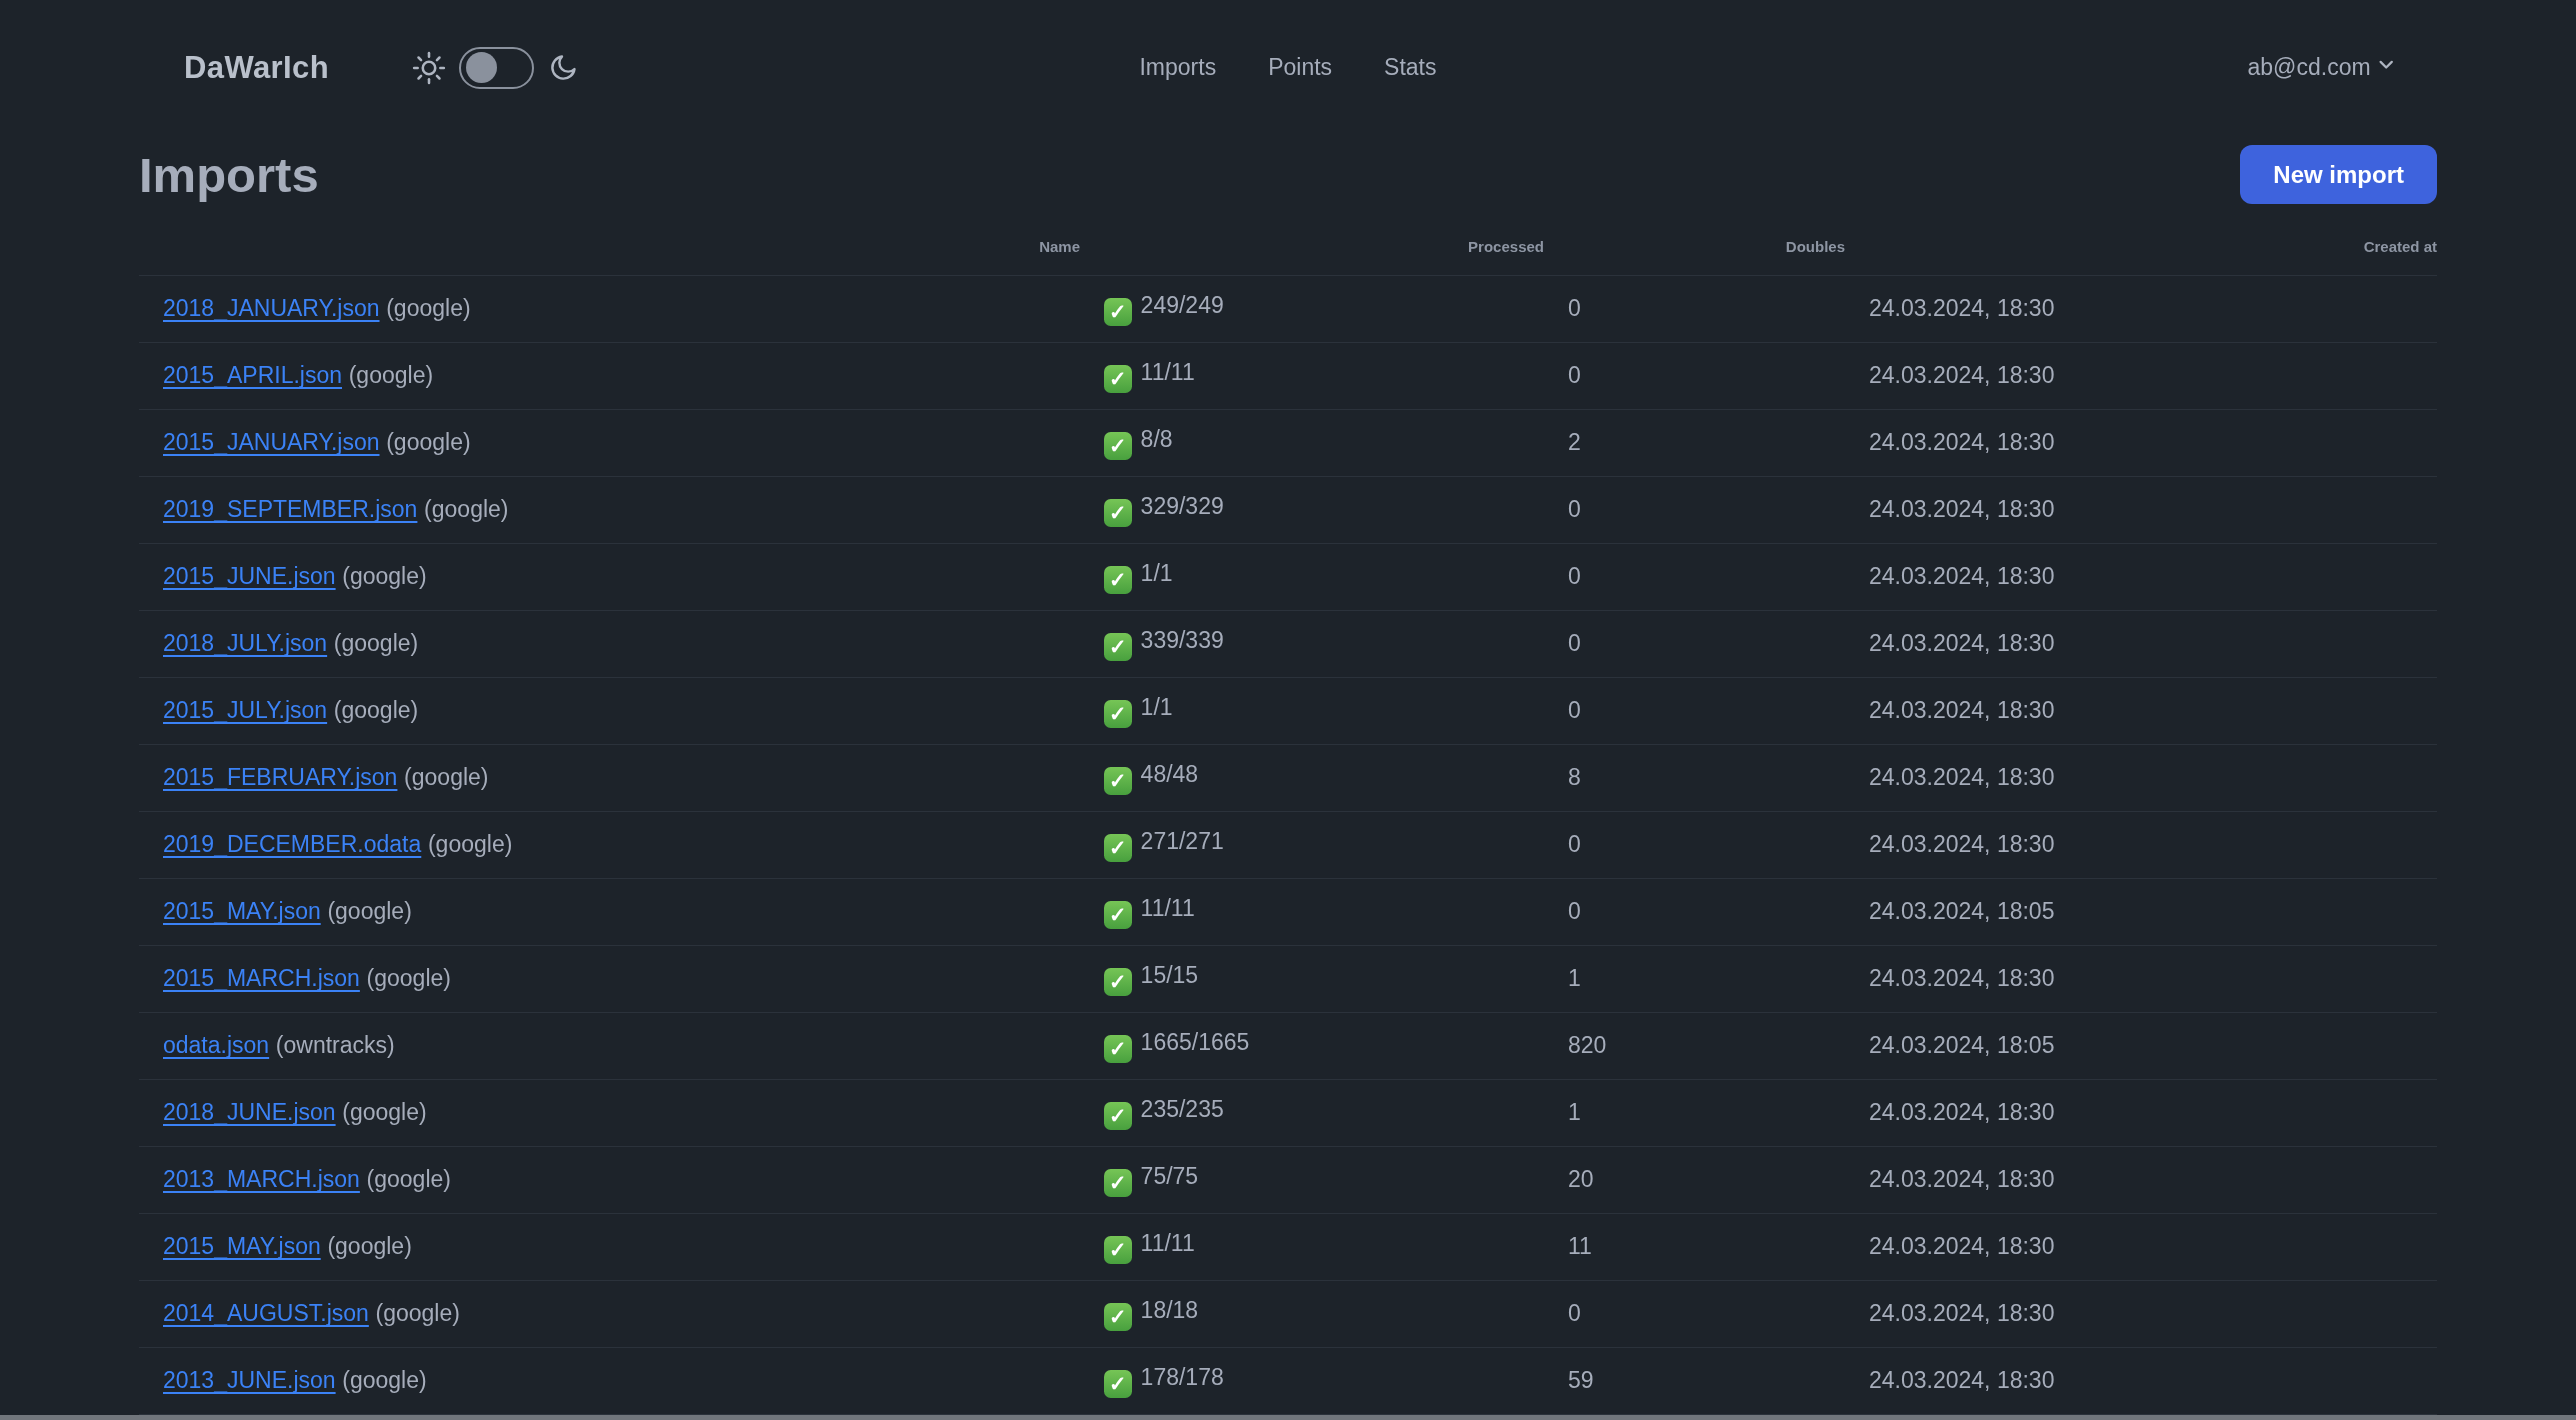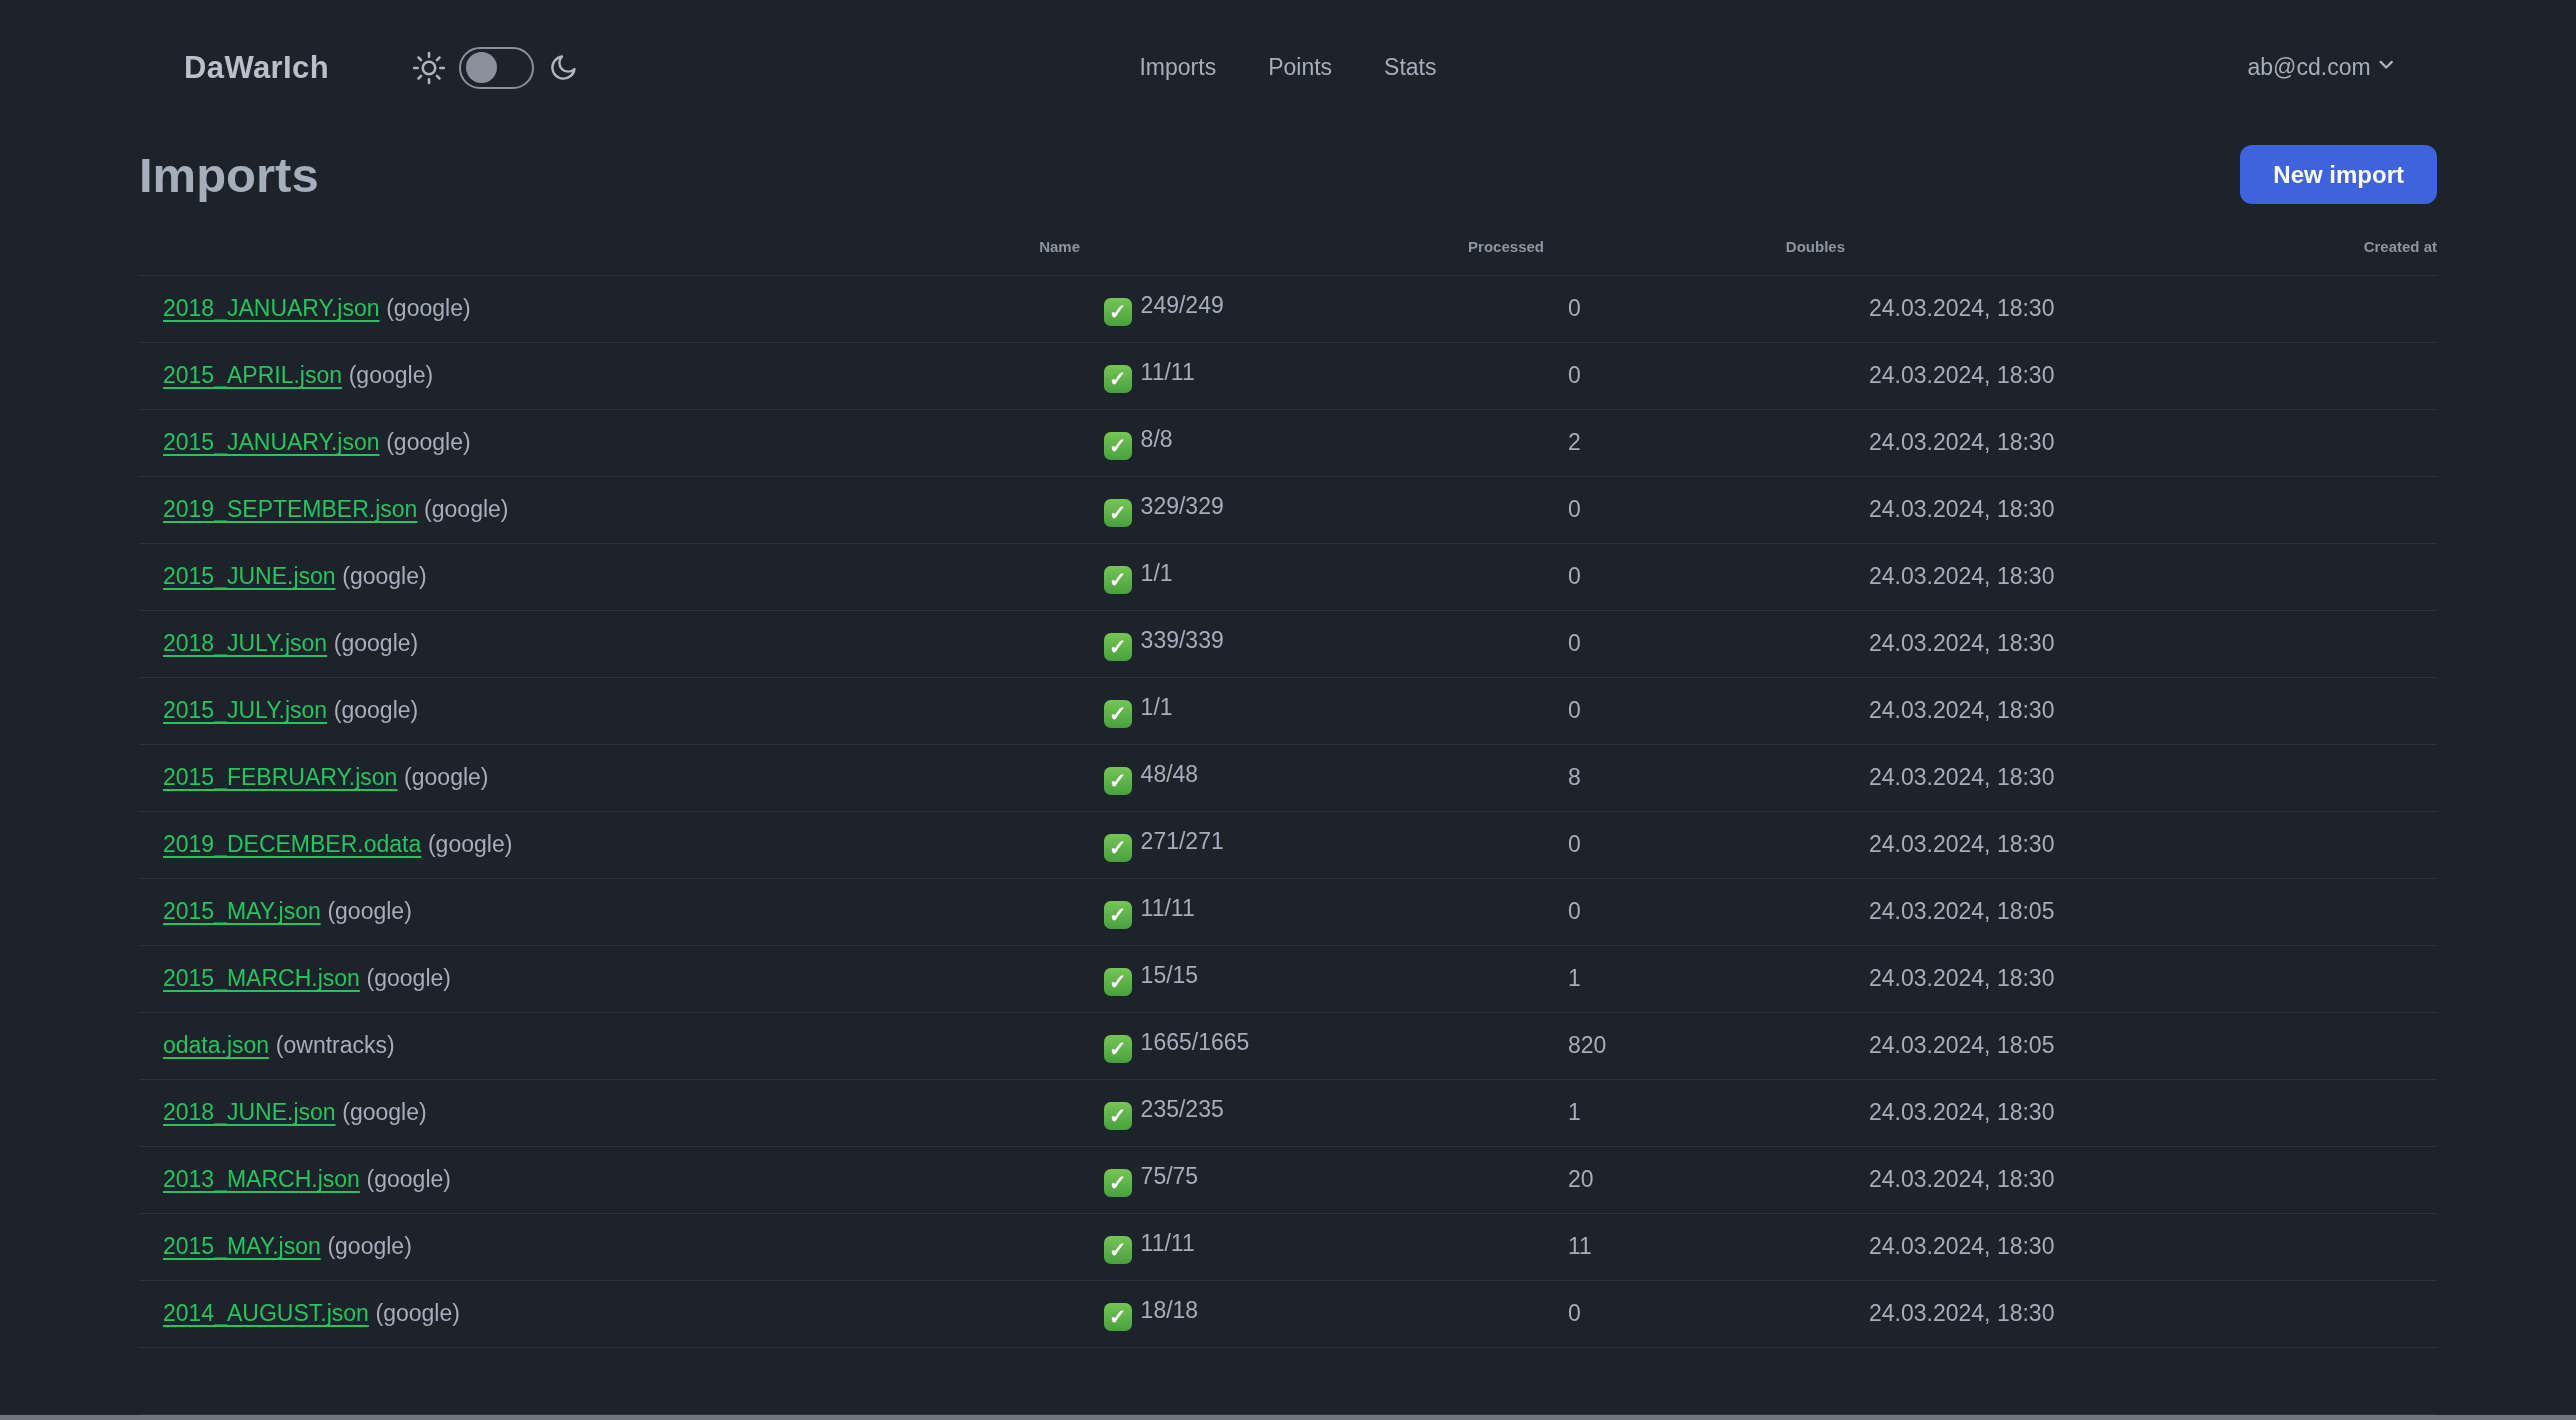--- a/index.html
+++ b/index.html
@@ -117,21 +117,21 @@
   td {
     height: 67px;
     padding: 0 0 0 24px;
     font-size: 23px;
     color: #a6adbb;
     vertical-align: middle;
     white-space: nowrap;
     overflow: hidden;
   }
   a.file-link {
-    color: #22c55e;
+    color: #3b82f6;
     text-decoration: underline;
     text-underline-offset: 3.7px;
     text-decoration-thickness: 1.5px;
     cursor: pointer;
   }
   .src { margin-left: 6.7px; }
   .check {
     display: inline-block;
     width: 27.6px; height: 27.6px;
     border-radius: 6.7px;
@@ -395,20 +395,30 @@
     <td>
       <a class="file-link">2014_AUGUST.json</a><span class="src">(google)</span>
     </td>
     <td>
       <span class="check">✓</span><span>18/18</span>
     </td>
     <td>0</td>
     <td>24.03.2024, 18:30</td>
   </tr>
 
+  <tr class="import-row">
+    <td>
+      <a class="file-link">2013_JUNE.json</a><span class="src">(google)</span>
+    </td>
+    <td>
+      <span class="check">✓</span><span>178/178</span>
+    </td>
+    <td>59</td>
+    <td>24.03.2024, 18:30</td>
+  </tr>
 
   <tr class="import-row partial">
     <td>
       <a class="file-link"></a><span class="src"></span>
     </td>
     <td>
       <span></span>
     </td>
     <td></td>
     <td></td>

